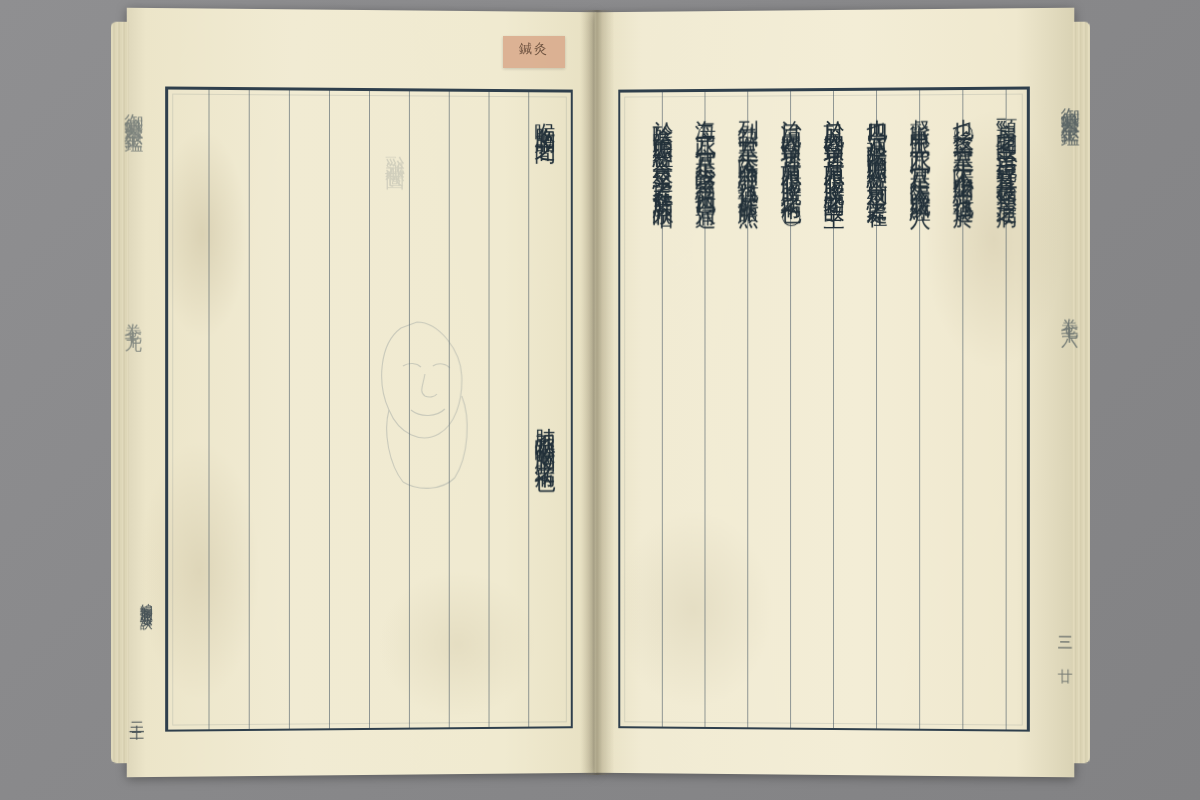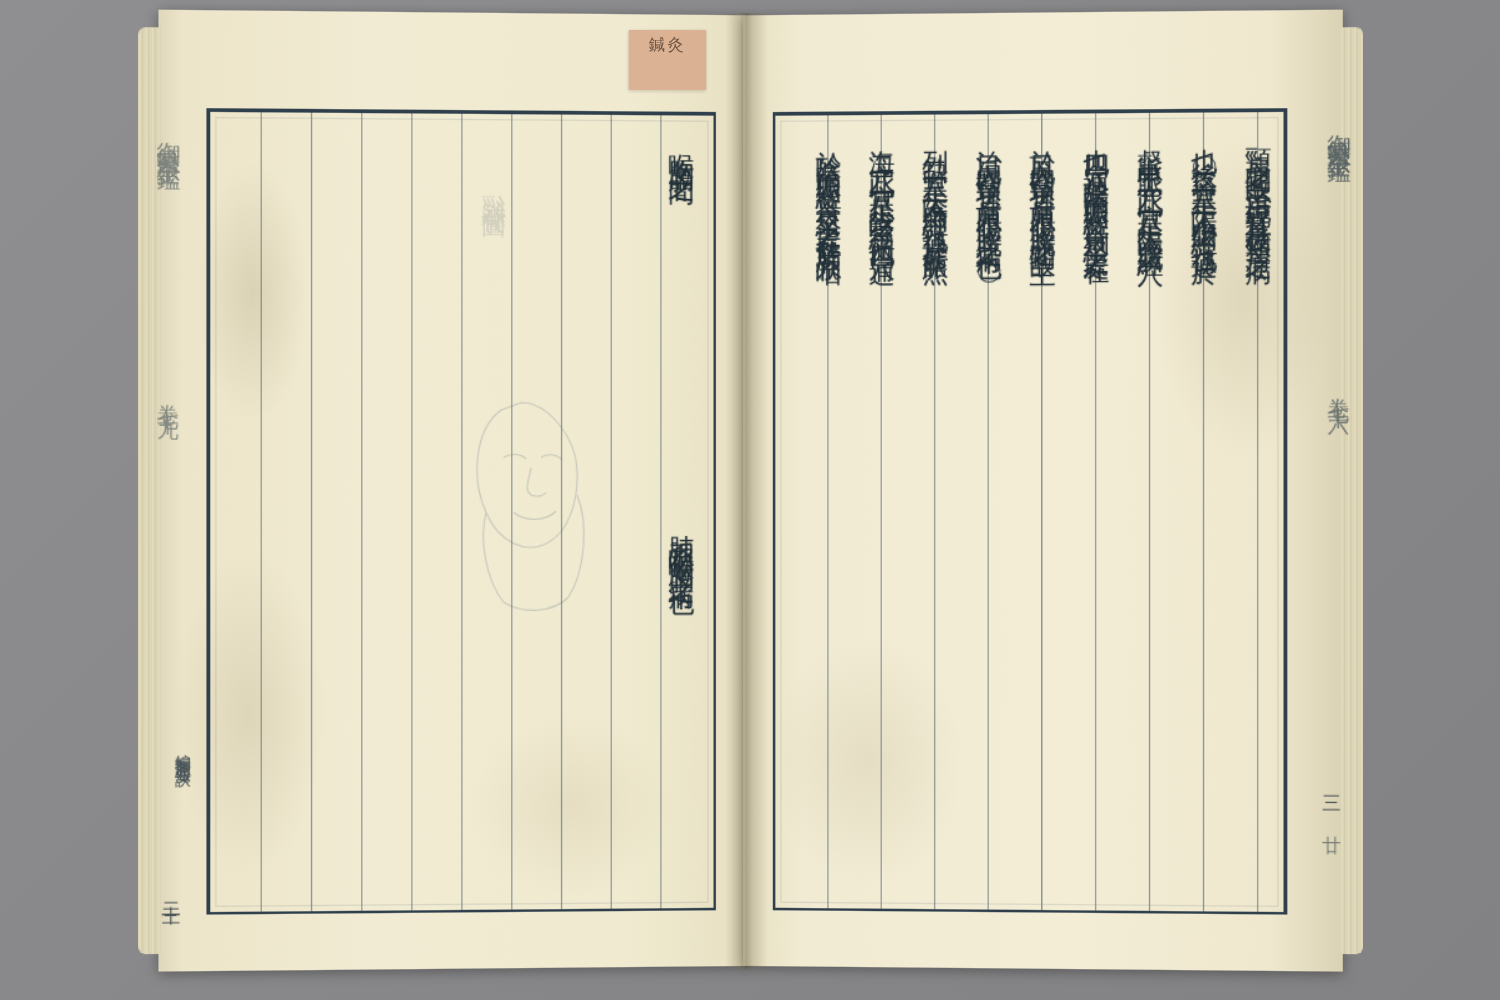--- a/index.html
+++ b/index.html
@@ -187,23 +187,23 @@
     left: 190px;
     top: 215px;
     width: 135px;
     height: 190px;
     opacity: 0.35;
   }
 
   .label-tab {
     position: absolute;
     left: 375px;
-    top: 14px;
+    top: 26px;
     width: 62px;
-    height: 48px;
+    height: 32px;
     background: #d9a98a;
     opacity: 0.85;
     box-shadow: 0 1px 3px rgba(0,0,0,0.2);
   }
   .label-tab .t {
     font-size: 13px;
     color: #5a3a2a;
     letter-spacing: 2px;
     margin: 6px auto 0;
     display: block;

